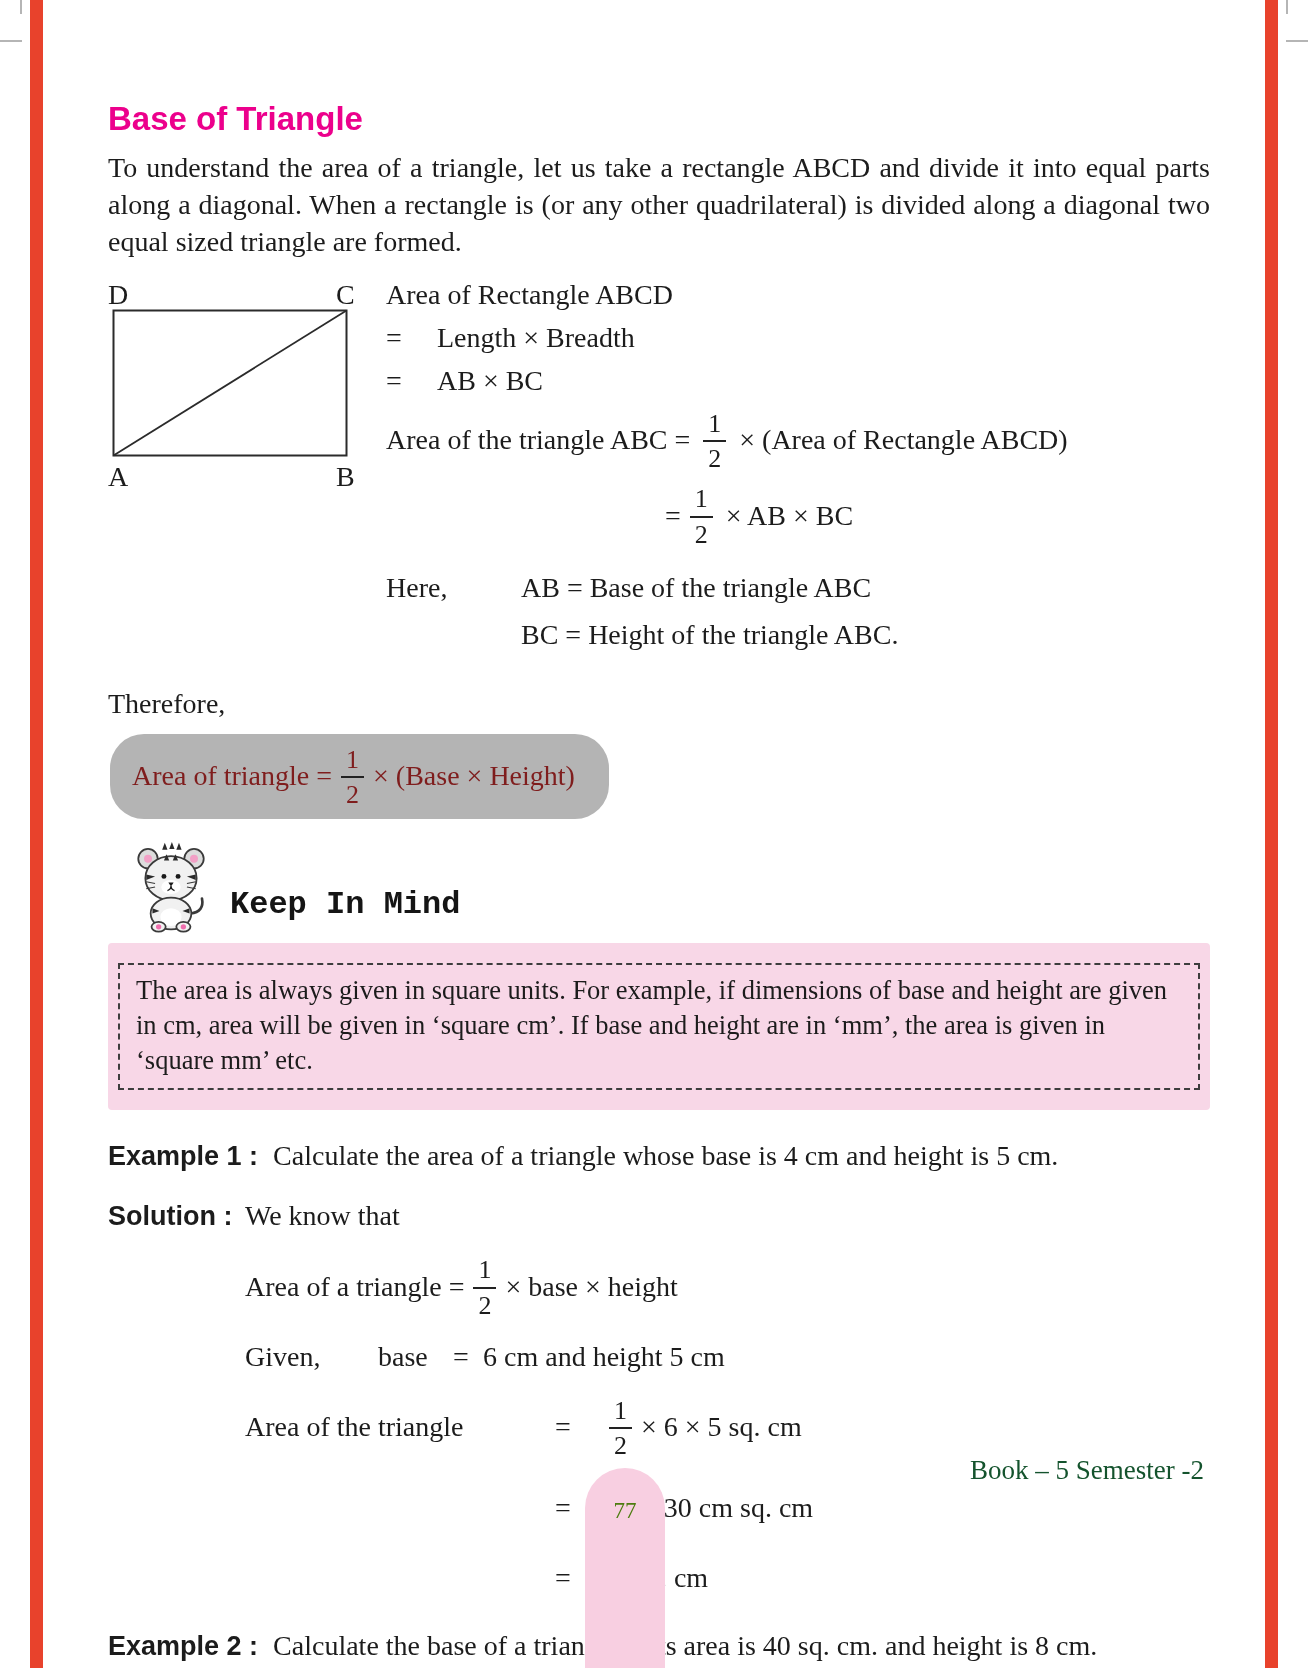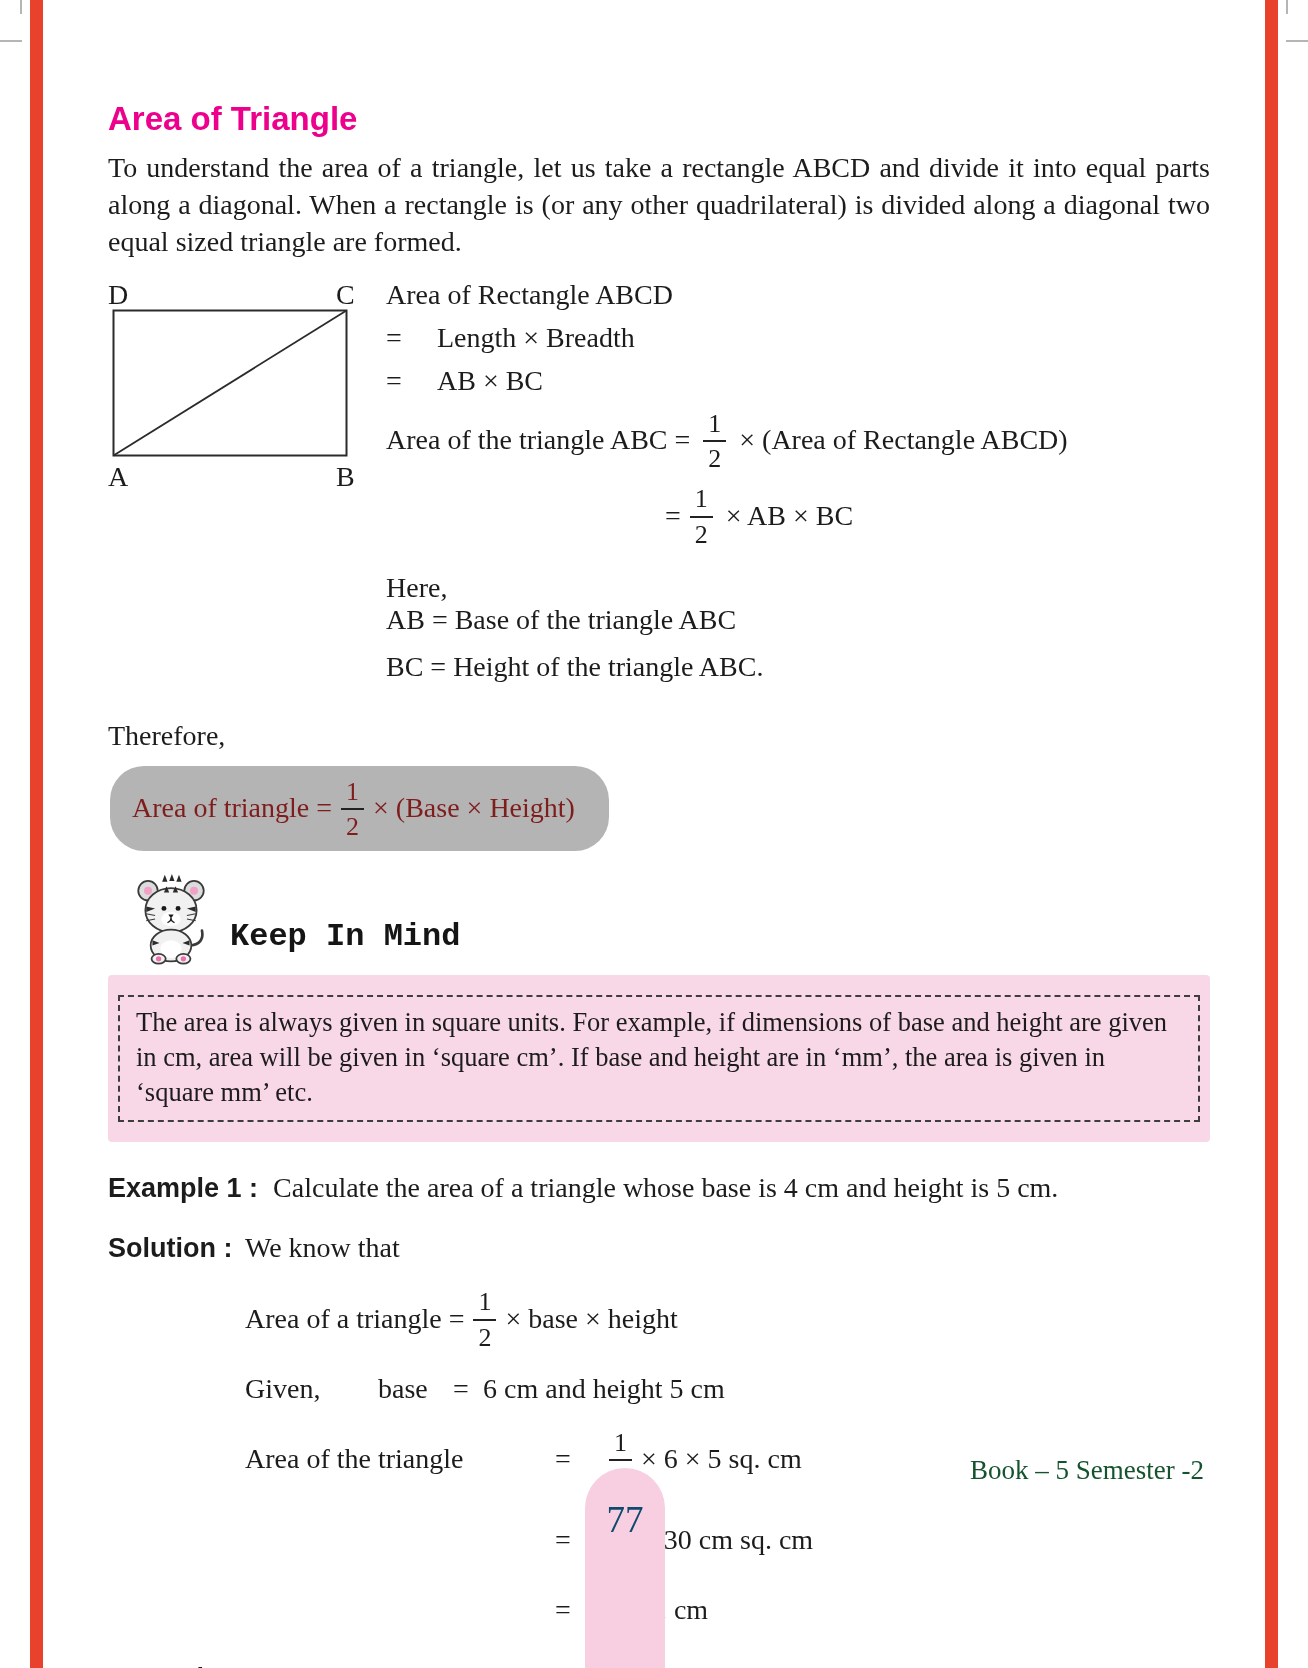--- a/index.html
+++ b/index.html
@@ -58,21 +58,21 @@
     display: inline-flex;
     flex-direction: column;
     align-items: center;
     margin: 0 9px;
     font-size: 26px;
     line-height: 1.05;
   }
   .frac .num { border-bottom: 2px solid #222; padding: 2px 5px 3px; }
   .frac .den { padding-top: 3px; }
 
-  .here-row { display: flex; margin-top: 24px; font-size: 28px; flex-direction: column; }
+  .here-row { display: flex; margin-top: 24px; font-size: 28px; }
   .here-label { width: 135px; flex: none; }
   .here-lines div { margin-bottom: 15px; }
 
   p.therefore { font-size: 28px; margin-top: 22px; }
 
   .formula-box {
     display: inline-flex;
     align-items: center;
     margin-top: 14px;
     margin-left: 2px;
@@ -120,22 +120,22 @@
   .footer-tab {
     position: absolute;
     left: 585px;
     top: 1468px;
     width: 80px;
     height: 200px;
     background: #f8cfe1;
     border-radius: 40px 40px 0 0;
     text-align: center;
     padding-top: 30px;
-    font-size: 37px;
-    color: #0c4a6e;
+    font-size: 23px;
+    color: #4d7c0f;
   }
   .footer-right {
     position: absolute;
     top: 1455px;
     right: 104px;
     font-size: 27px;
     color: #14532d;
   }
 </style>
 </head>
@@ -144,21 +144,21 @@
 <div>
   <div class="edge-bar left"></div>
   <div class="edge-bar right"></div>
   <div class="crop tl-h"></div>
   <div class="crop tl-v"></div>
   <div class="crop tr-h"></div>
   <div class="crop tr-v"></div>
 
   <div class="content">
 
-    <h1 class="page-title">Area of Triangle</h1>
+    <h1 class="page-title">Base of Triangle</h1>
 
     <p class="intro">To understand the area of a triangle, let us take a rectangle ABCD and divide it into equal parts along a diagonal. When a rectangle is (or any other quadrilateral) is divided along a diagonal two equal sized triangle are formed.</p>
 
     <div class="diagram-row">
       <div class="diagram">
         <span class="corner c-tl">D</span>
         <span class="corner c-tr">C</span>
         <span class="corner c-bl">A</span>
         <span class="corner c-br">B</span>
         <svg width="236" height="148" viewBox="0 0 236 148">

